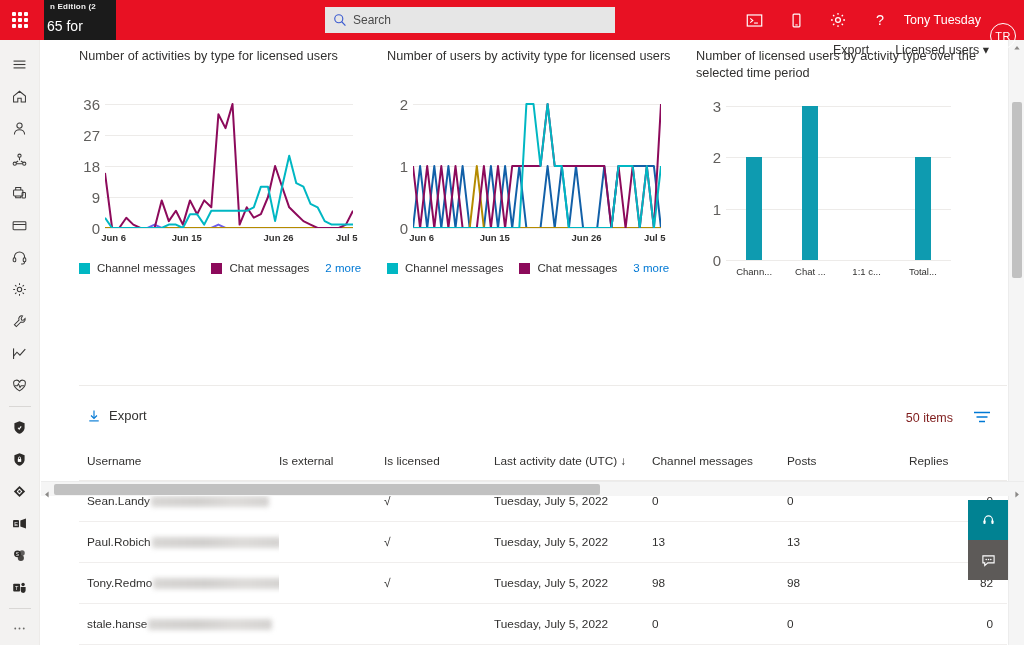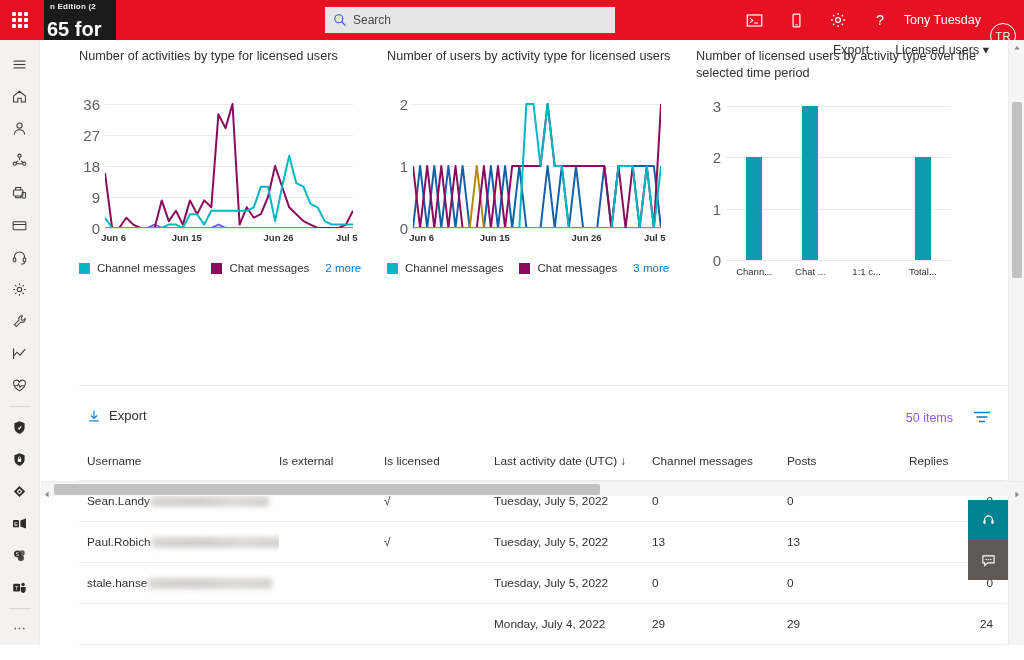--- a/index.html
+++ b/index.html
@@ -24,21 +24,21 @@
   .waffle-grid i { display:block; width:4px; height:4px; background:#fff; border-radius:1px; }
   .overlay-dark {
     position:absolute; left:44px; top:0; width:72px; height:40px;
     background:#1b1b1b; overflow:hidden; z-index:45;
   }
   .overlay-dark .l1 {
     position:absolute; left:6px; top:2px; font-size:8px; font-weight:bold;
     color:#f3f3f3; white-space:nowrap; letter-spacing:.2px;
   }
   .overlay-dark .l2 {
-    position:absolute; left:3px; top:18px; font-size:20px; font-weight:bold;
+    position:absolute; left:3px; top:18px; font-size:14px; font-weight:normal;
     color:#ffffff; white-space:nowrap;
   }
   .brand {
     position:absolute; left:110px; top:0; height:40px; display:flex; align-items:center;
     color:#fff; font-size:15px; font-weight:600; letter-spacing:.1px; z-index:41;
   }
   .searchbox {
     position:absolute; left:325px; top:7px; width:290px; height:26px;
     background:#e6e6e6; display:flex; align-items:center; padding:0 8px; z-index:41;
   }
@@ -108,21 +108,21 @@
   .tablewrap {
     position:absolute; left:38px; top:345px; width:928px; height:260px;
     border-top:1px solid #edebe9;
   }
   .tbl-toolbar { position:relative; height:58px; }
   .export-btn {
     position:absolute; left:8px; top:22px; display:flex; align-items:center; gap:8px;
     font-size:13px; color:#323130;
   }
   .export-btn .dl { width:14px; height:14px; color:#0078d4; }
-  .items-count { position:absolute; right:54px; top:25px; font-size:12.5px; color:#8b5cf6; }
+  .items-count { position:absolute; right:54px; top:25px; font-size:12.5px; color:#7f1d1d; }
   .filter-ico { position:absolute; right:16px; top:24px; width:18px; height:14px; color:#0078d4; }
 
   table.grid { width:100%; border-collapse:collapse; table-layout:fixed; }
   table.grid th {
     font-size:11.8px; font-weight:normal; color:#323130; text-align:left;
     padding:10px 0 12px 0; border-bottom:1px solid #edebe9; white-space:nowrap;
   }
   table.grid td {
     font-size:11.8px; color:#323130; padding:13px 0; border-bottom:1px solid #f0eeed;
     white-space:nowrap; overflow:hidden;
@@ -536,20 +536,29 @@
             <tr>
               <td class="col-user"><span>Paul.Robich</span><span class="blur-chip" style="width: 130px;"></span></td>
               <td class="col-ext"></td>
               <td class="col-lic"><span class="check">√</span></td>
               <td class="col-date">Tuesday, July 5, 2022</td>
               <td class="col-chan">13</td>
               <td class="col-posts">13</td>
               <td class="col-rep">13</td>
             </tr>
             <tr>
+              <td class="col-user"><span>Tony.Redmo</span><span class="blur-chip" style="width: 132px;"></span></td>
+              <td class="col-ext"></td>
+              <td class="col-lic"><span class="check">√</span></td>
+              <td class="col-date">Tuesday, July 5, 2022</td>
+              <td class="col-chan">98</td>
+              <td class="col-posts">98</td>
+              <td class="col-rep">82</td>
+            </tr>
+            <tr>
               <td class="col-user"><span>stale.hanse</span><span class="blur-chip" style="width: 124px;"></span></td>
               <td class="col-ext"></td>
               <td class="col-lic"><span class="check"></span></td>
               <td class="col-date">Tuesday, July 5, 2022</td>
               <td class="col-chan">0</td>
               <td class="col-posts">0</td>
               <td class="col-rep">0</td>
             </tr>
             <tr>
               <td class="col-user"></td>

